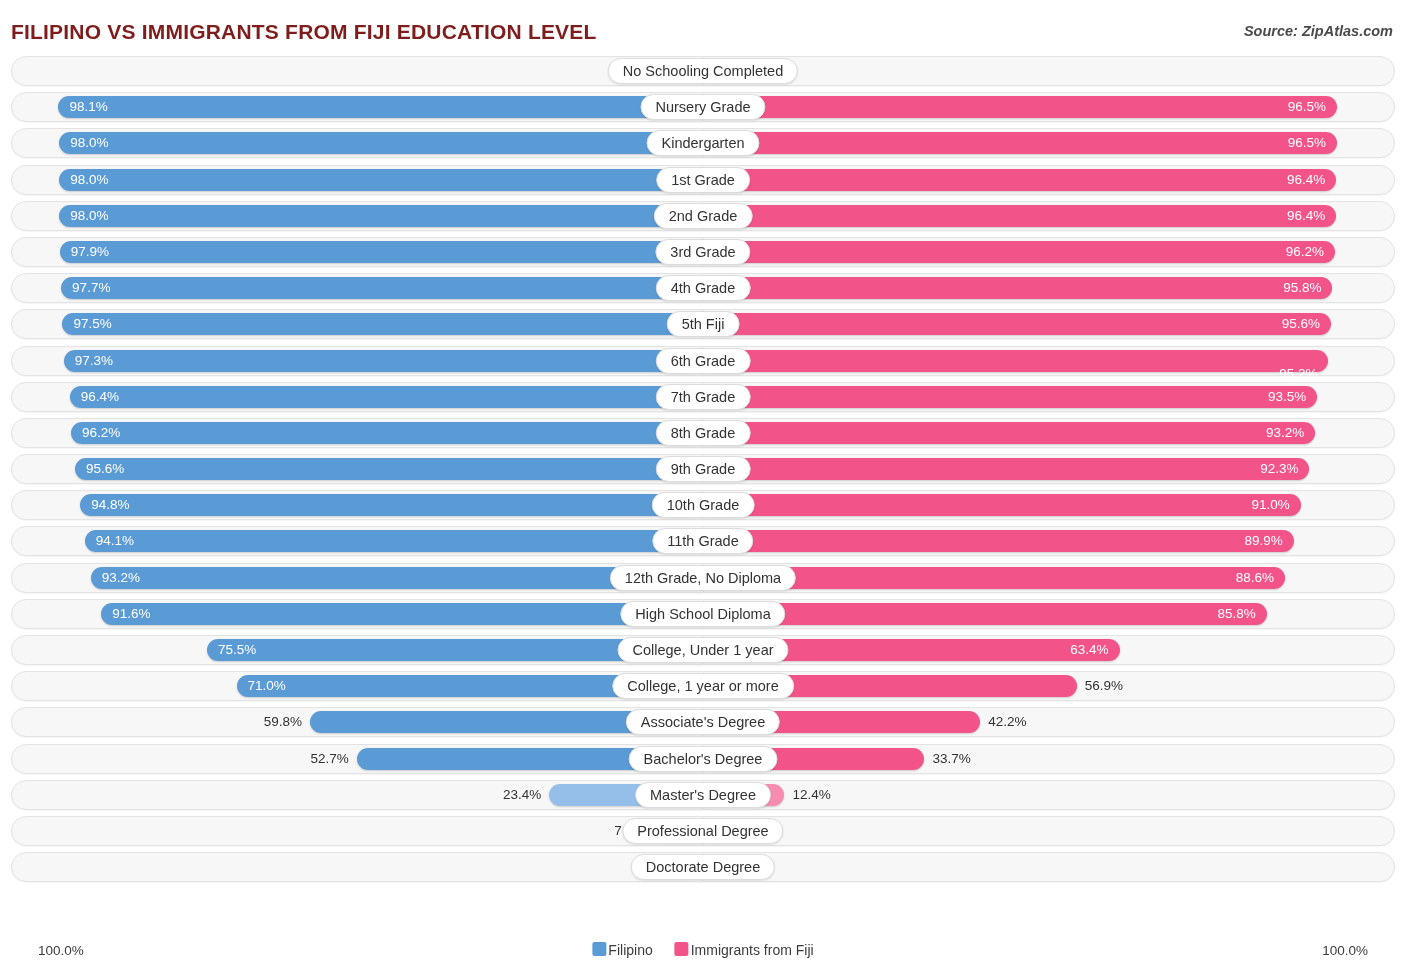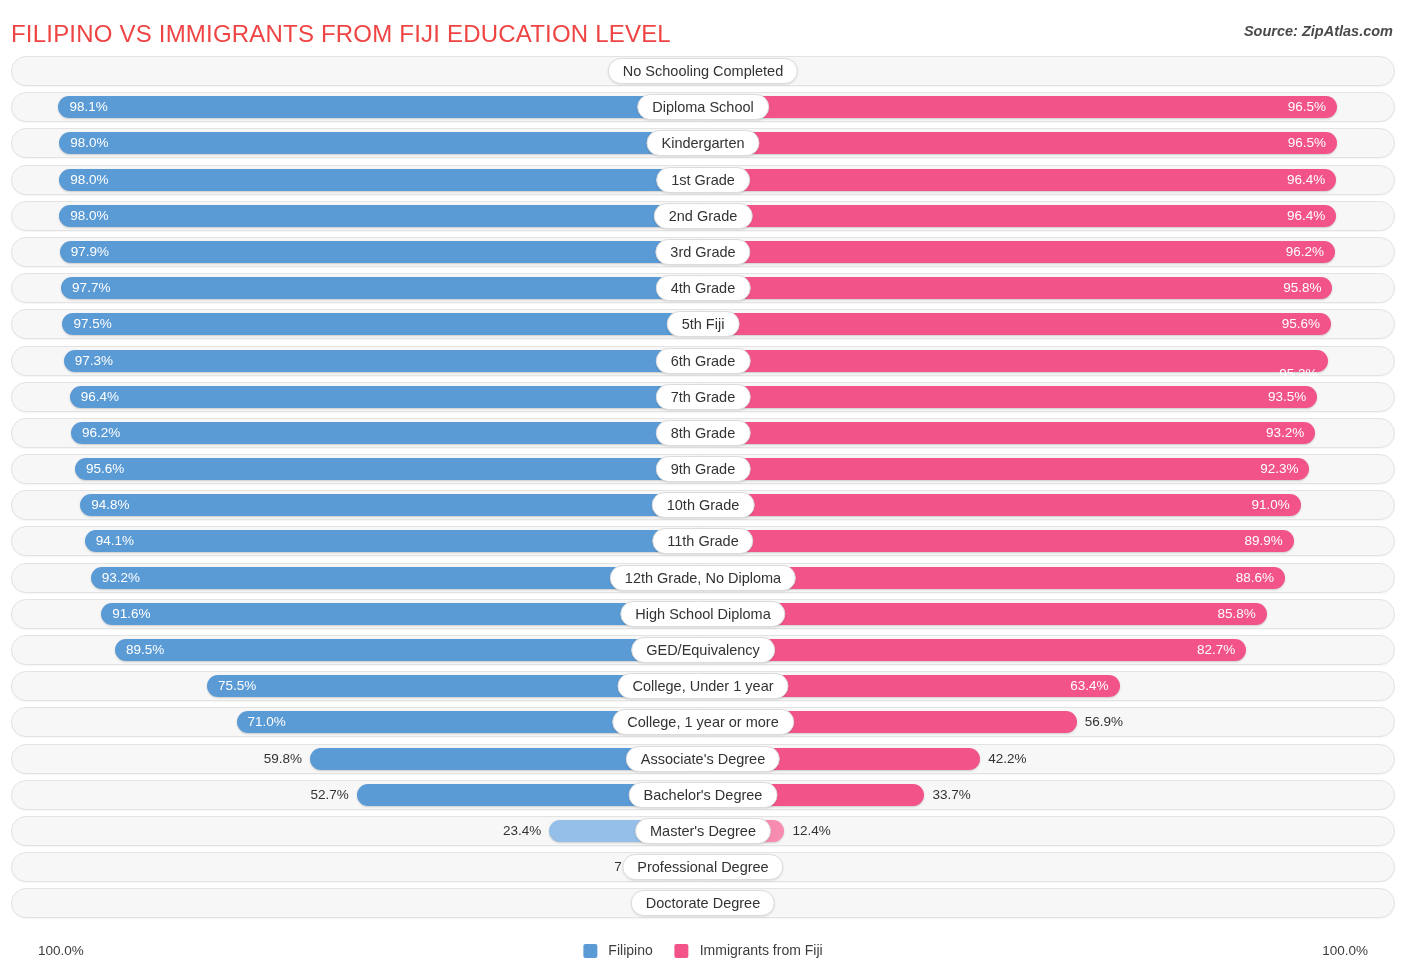--- a/index.html
+++ b/index.html
@@ -9,22 +9,22 @@
     background:#ffffff;
     font-family:"Liberation Sans","DejaVu Sans",sans-serif;
     overflow:hidden;
   }
   .page{position:relative;width:1406px;height:975px;box-sizing:border-box;}
 
   
   .header{position:absolute;left:0;top:0;width:1406px;height:56px;}
   .title{
     position:absolute;left:11px;top:20px;
-    font-size:24px;color:#ef4444;letter-spacing:.2px;
-    white-space:nowrap;font-weight:400;
+    font-size:21px;color:#7f1d1d;letter-spacing:.2px;
+    white-space:nowrap;font-weight:700;
   }
   .source{
     position:absolute;right:13px;top:23px;
     font-size:14.5px;color:#4a4a4a;font-style:italic;font-weight:bold;
     white-space:nowrap;
   }
 
   
   .chart{position:absolute;left:0;top:56px;width:1406px;height:880px;}
 
@@ -83,21 +83,21 @@
   }
 
   
   .footer{position:absolute;left:0;top:936px;width:1406px;height:39px;}
   .axis-left{position:absolute;left:38px;top:7px;font-size:13.5px;color:#3c3c3c;}
   .axis-right{position:absolute;right:38px;top:7px;font-size:13.5px;color:#3c3c3c;}
   .legend{
     position:absolute;left:50%;top:6px;transform:translateX(-50%);
     display:flex;align-items:center;gap:22px;white-space:nowrap;
   }
-  .leg-item{display:flex;align-items:flex-end;gap:11px;}
+  .leg-item{display:flex;align-items:flex-start;gap:2px;}
   .swatch{width:14px;height:14px;border-radius:2px;display:block;}
   .leg-label{font-size:14px;color:#3c3c3c;}
 </style>
 </head>
 <body>
 
 <div class="page">
 
   <div class="header">
     <div class="title">FILIPINO VS IMMIGRANTS FROM FIJI EDUCATION LEVEL</div>
@@ -114,21 +114,21 @@
         <div class="val val-r val-out" style="left: calc(50% + 30.995px); text-align: left;">3.5%</div>
         <div class="cat">No Schooling Completed</div>
       </div>
       <div class="row">
         <div class="track"></div>
         <div class="center-line"></div>
         <div class="bar bar-l" style="width: 644.517px; background: rgb(91, 155, 213);"></div>
         <div class="bar bar-r" style="width: 634.005px; background: rgb(242, 84, 138);"></div>
         <div class="val val-l val-in" style="right: auto; left: calc(50% - 633.517px); transform: translateX(0px);">98.1%</div>
         <div class="val val-r val-in" style="left: auto; right: calc(50% - 623.005px);">96.5%</div>
-        <div class="cat">Diploma School</div>
+        <div class="cat">Nursery Grade</div>
       </div>
       <div class="row">
         <div class="track"></div>
         <div class="center-line"></div>
         <div class="bar bar-l" style="width: 643.86px; background: rgb(91, 155, 213);"></div>
         <div class="bar bar-r" style="width: 634.005px; background: rgb(242, 84, 138);"></div>
         <div class="val val-l val-in" style="right: auto; left: calc(50% - 632.86px); transform: translateX(0px);">98.0%</div>
         <div class="val val-r val-in" style="left: auto; right: calc(50% - 623.005px);">96.5%</div>
         <div class="cat">Kindergarten</div>
       </div>
@@ -241,29 +241,20 @@
         <div class="cat">12th Grade, No Diploma</div>
       </div>
       <div class="row">
         <div class="track"></div>
         <div class="center-line"></div>
         <div class="bar bar-l" style="width: 601.812px; background: rgb(91, 155, 213);"></div>
         <div class="bar bar-r" style="width: 563.706px; background: rgb(242, 84, 138);"></div>
         <div class="val val-l val-in" style="right: auto; left: calc(50% - 590.812px); transform: translateX(0px);">91.6%</div>
         <div class="val val-r val-in" style="left: auto; right: calc(50% - 552.706px);">85.8%</div>
         <div class="cat">High School Diploma</div>
-      </div>
-      <div class="row">
-        <div class="track"></div>
-        <div class="center-line"></div>
-        <div class="bar bar-l" style="width: 588.015px; background: rgb(91, 155, 213);"></div>
-        <div class="bar bar-r" style="width: 543.339px; background: rgb(242, 84, 138);"></div>
-        <div class="val val-l val-in" style="right: auto; left: calc(50% - 577.015px); transform: translateX(0px);">89.5%</div>
-        <div class="val val-r val-in" style="left: auto; right: calc(50% - 532.339px);">82.7%</div>
-        <div class="cat">GED/Equivalency</div>
       </div>
       <div class="row">
         <div class="track"></div>
         <div class="center-line"></div>
         <div class="bar bar-l" style="width: 496.035px; background: rgb(91, 155, 213);"></div>
         <div class="bar bar-r" style="width: 416.538px; background: rgb(242, 84, 138);"></div>
         <div class="val val-l val-in" style="right: auto; left: calc(50% - 485.035px); transform: translateX(0px);">75.5%</div>
         <div class="val val-r val-in" style="left: auto; right: calc(50% - 405.538px);">63.4%</div>
         <div class="cat">College, Under 1 year</div>
       </div>

